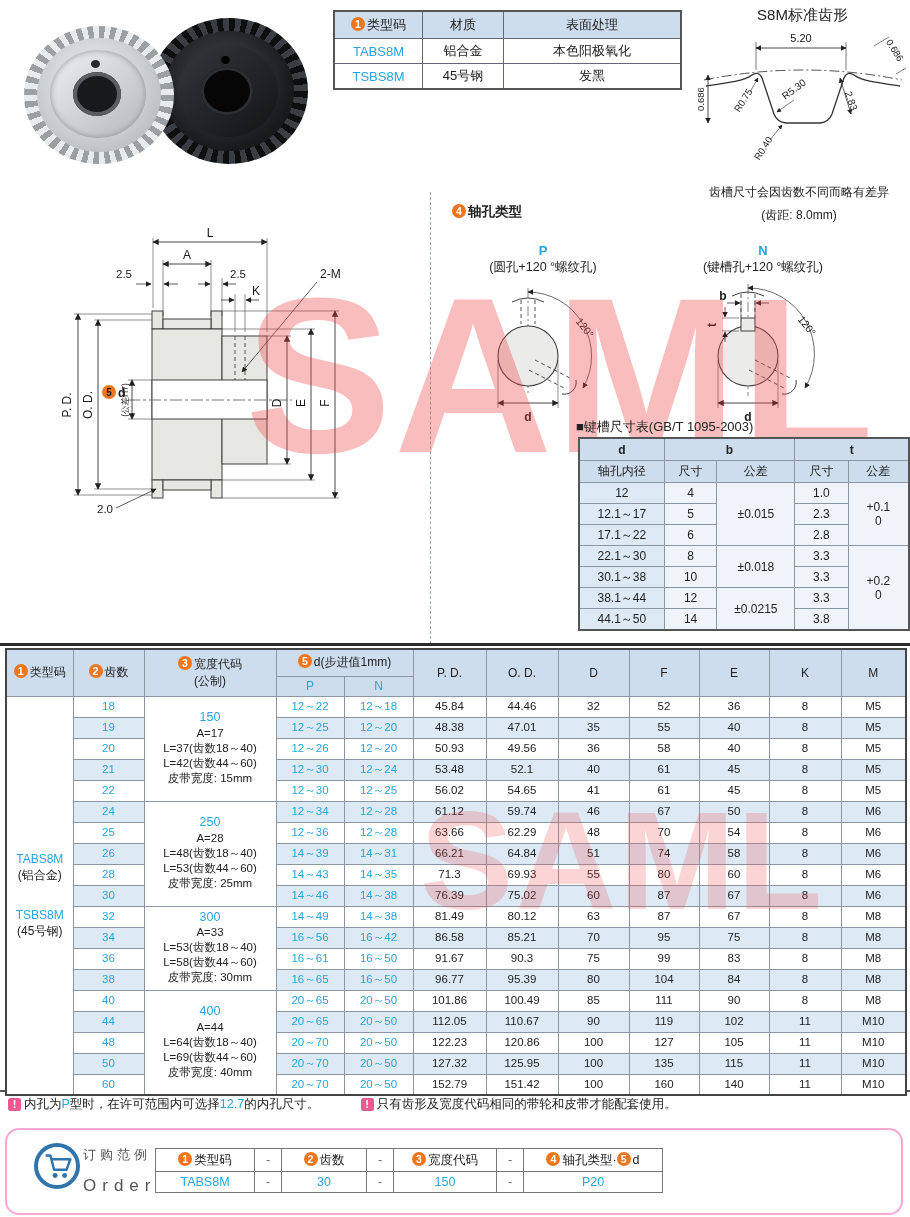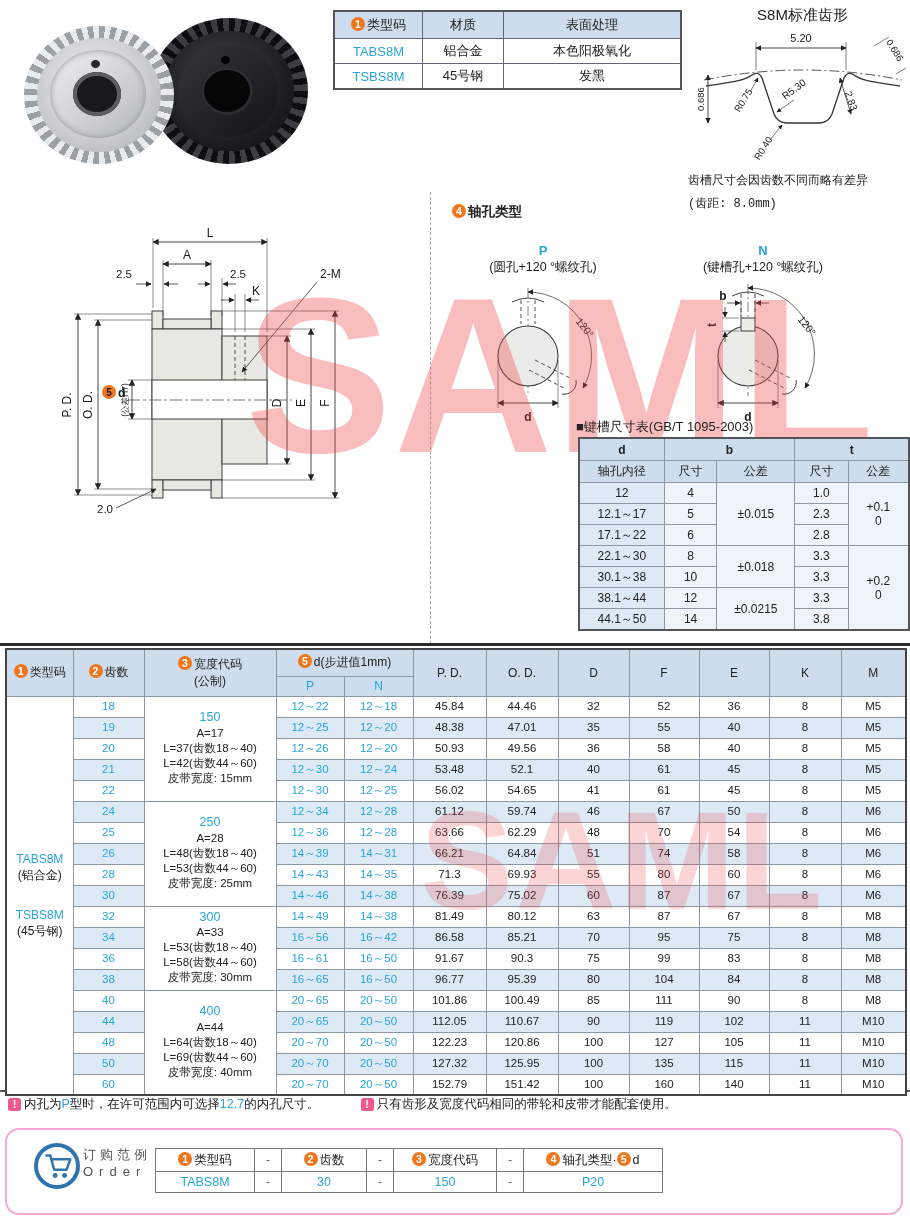--- a/index.html
+++ b/index.html
@@ -41,21 +41,21 @@
 .wline{font-size:11.5px;line-height:15px;}
 .hdr2{height:20px;}
 
 .notes{position:absolute;left:8px;top:1096px;font-size:12.5px;z-index:6;}
 .notes .n2{margin-left:22px;padding-left:16px;}
 
 .orderbox{position:absolute;left:5px;top:1128px;width:894px;height:83px;border:2px solid #f9a8d4;border-radius:14px;z-index:6;background:rgba(255,255,255,0);text-decoration:underline;}
 .cart{position:absolute;left:27px;top:13px;width:38px;height:38px;border:4px solid #2f74ad;border-radius:50%;}
 .olab{position:absolute;left:76px;top:16px;color:#555;}
 .olab .cn{font-size:13px;letter-spacing:4px;}
-.olab .en{font-size:13px;letter-spacing:6px;margin-top:0;}
+.olab .en{font-size:17px;letter-spacing:6px;margin-top:12px;}
 .otable{position:absolute;left:148px;top:18px;border:1.5px solid #555;}
 .otable td{border:1px solid #777;text-align:center;font-size:12.5px;height:20px;padding:0 3px;}
 .otable td.oh{height:22px;}
 .otable td.dash{width:20px;color:#666;}
 .onote{position:absolute;left:150px;top:64px;font-size:12px;}
 
 svg text{font-family:"Liberation Sans","DejaVu Sans",sans-serif;fill:#1a1a1a;}
 .thick{position:absolute;left:0;width:910px;background:#2b2b2b;z-index:3;}
 .divider{position:absolute;left:430px;top:192px;height:452px;border-left:1px dashed #9aa;}
 .htitle{font-size:13.5px;font-weight:bold;}
@@ -126,21 +126,21 @@
   <line x1="198" y1="48" x2="208" y2="42" stroke="#444" stroke-width=".7"></line>
   <text transform="rotate(-58 48 76)" x="48" y="76" font-size="9.5" text-anchor="middle">R0.75</text>
   <line x1="52" y1="66" x2="60" y2="52" stroke="#444" stroke-width=".7" marker-end="url(#arT)"></line>
   <text transform="rotate(-37 98 66)" x="98" y="66" font-size="10" text-anchor="middle">R5.30</text>
   <line x1="96" y1="74" x2="79" y2="86" stroke="#444" stroke-width=".7" marker-end="url(#arT)"></line>
   <text transform="rotate(70 150 76)" x="150" y="76" font-size="10" text-anchor="middle">2.83</text>
   <line x1="142" y1="52" x2="153" y2="88" stroke="#333" stroke-width=".8" marker-start="url(#arT)" marker-end="url(#arT)"></line>
   <text transform="rotate(-58 68 124)" x="68" y="124" font-size="9.5" text-anchor="middle">R0.40</text>
   <line x1="72" y1="114" x2="84" y2="99" stroke="#444" stroke-width=".7" marker-end="url(#arT)"></line>
 </svg>
-<div class="abs" style="left:688px;top:172px;width:222px;font-size:12px;z-index:2;font-family:Liberation Mono, monospace;">
+<div class="abs" style="left:688px;top:184px;width:222px;text-align:center;font-size:12px;z-index:2;">
   <div>齿槽尺寸会因齿数不同而略有差异</div>
   <div style="margin-top:6px;">(齿距: 8.0mm)</div>
 </div>
 
 <div class="divider"></div>
 
 <svg class="abs" style="left:28px;top:222px;z-index:2;" width="380" height="310" viewBox="0 0 380 310">
   <defs>
       <marker id="arD" viewBox="0 0 10 10" refX="9" refY="5" markerWidth="7" markerHeight="7" orient="auto-start-reverse">
         <path d="M0 0L10 5L0 10z" fill="#222"></path>

